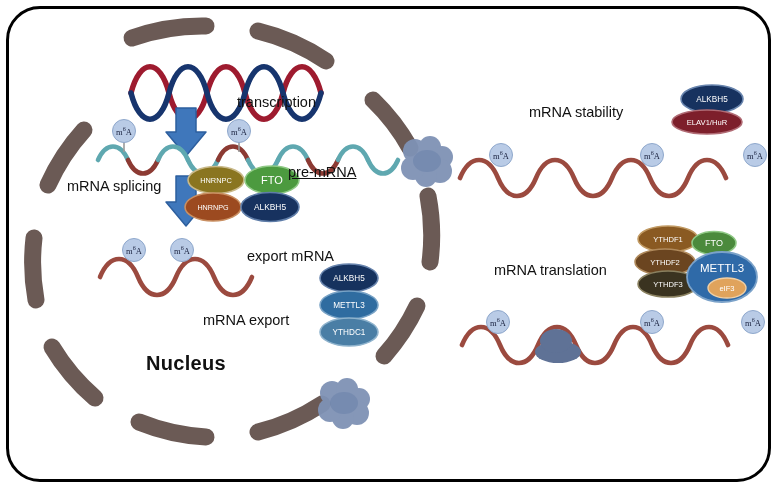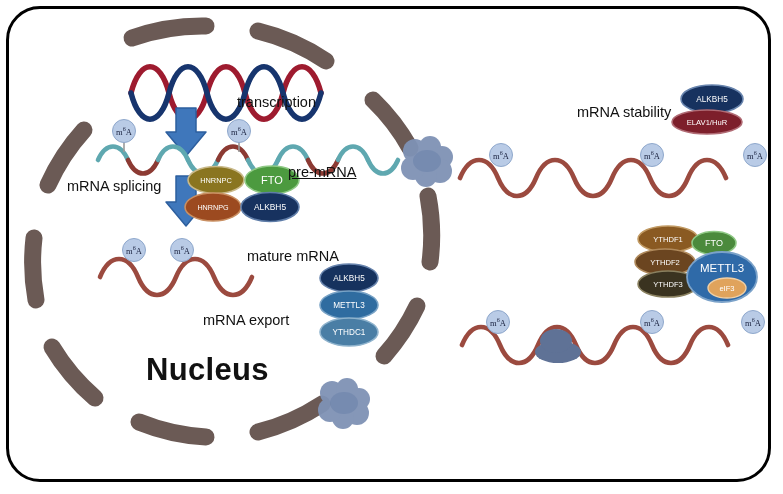--- a/index.html
+++ b/index.html
@@ -16,21 +16,21 @@
     border:3px solid #000000;border-radius:34px;box-sizing:border-box;
     background:#ffffff;
   }
   svg#canvas{position:absolute;left:0;top:0;width:783px;height:494px;}
 
   .lbl{
     position:absolute;color:#111111;white-space:nowrap;
     font-family:"Liberation Sans", sans-serif;
   }
   .lbl-plain{font-size:14.5px;}
-  .lbl-big{font-size:31px;font-weight:bold;letter-spacing:.3px;}
+  .lbl-big{font-size:20px;font-weight:bold;letter-spacing:.3px;}
 
   .m6a-txt{
     font-family:"Liberation Serif", serif;font-size:8.5px;fill:#1b2340;
   }
   .m6a-sup{font-size:6px;}
 
   .prot-txt{
     font-family:"Liberation Sans", sans-serif;
     fill:#ffffff;text-anchor:middle;dominant-baseline:central;
   }
@@ -248,23 +248,24 @@
 
     </g>
   </svg>
 
   <div class="lbl lbl-plain" style="left:237px;top:94px;">transcription</div>
 
   <div class="lbl lbl-plain" style="left:60px;top:178px;margin-left:7px;">mRNA splicing</div>
 
   <div class="lbl lbl-plain" style="left:288px;top:164px;text-decoration:underline;">pre-mRNA</div>
 
-  <div class="lbl lbl-plain" style="left:247px;top:248px;">mature mRNA</div>
+  <div class="lbl lbl-plain" style="left:247px;top:248px;">export mRNA</div>
 
   <div class="lbl lbl-plain" style="left:203px;top:312px;">mRNA export</div>
 
-  <div class="lbl lbl-plain" style="left:529px;top:104px;margin-left:48px;">mRNA stability</div>
-
+  <div class="lbl lbl-plain" style="left:529px;top:104px;">mRNA stability</div>
+
+  <div class="lbl lbl-plain" style="left:494px;top:262px;">mRNA translation</div>
 
   <div class="lbl lbl-big" style="left:146px;top:352px;">Nucleus</div>
 
 
 </div>
 
 </body></html>

